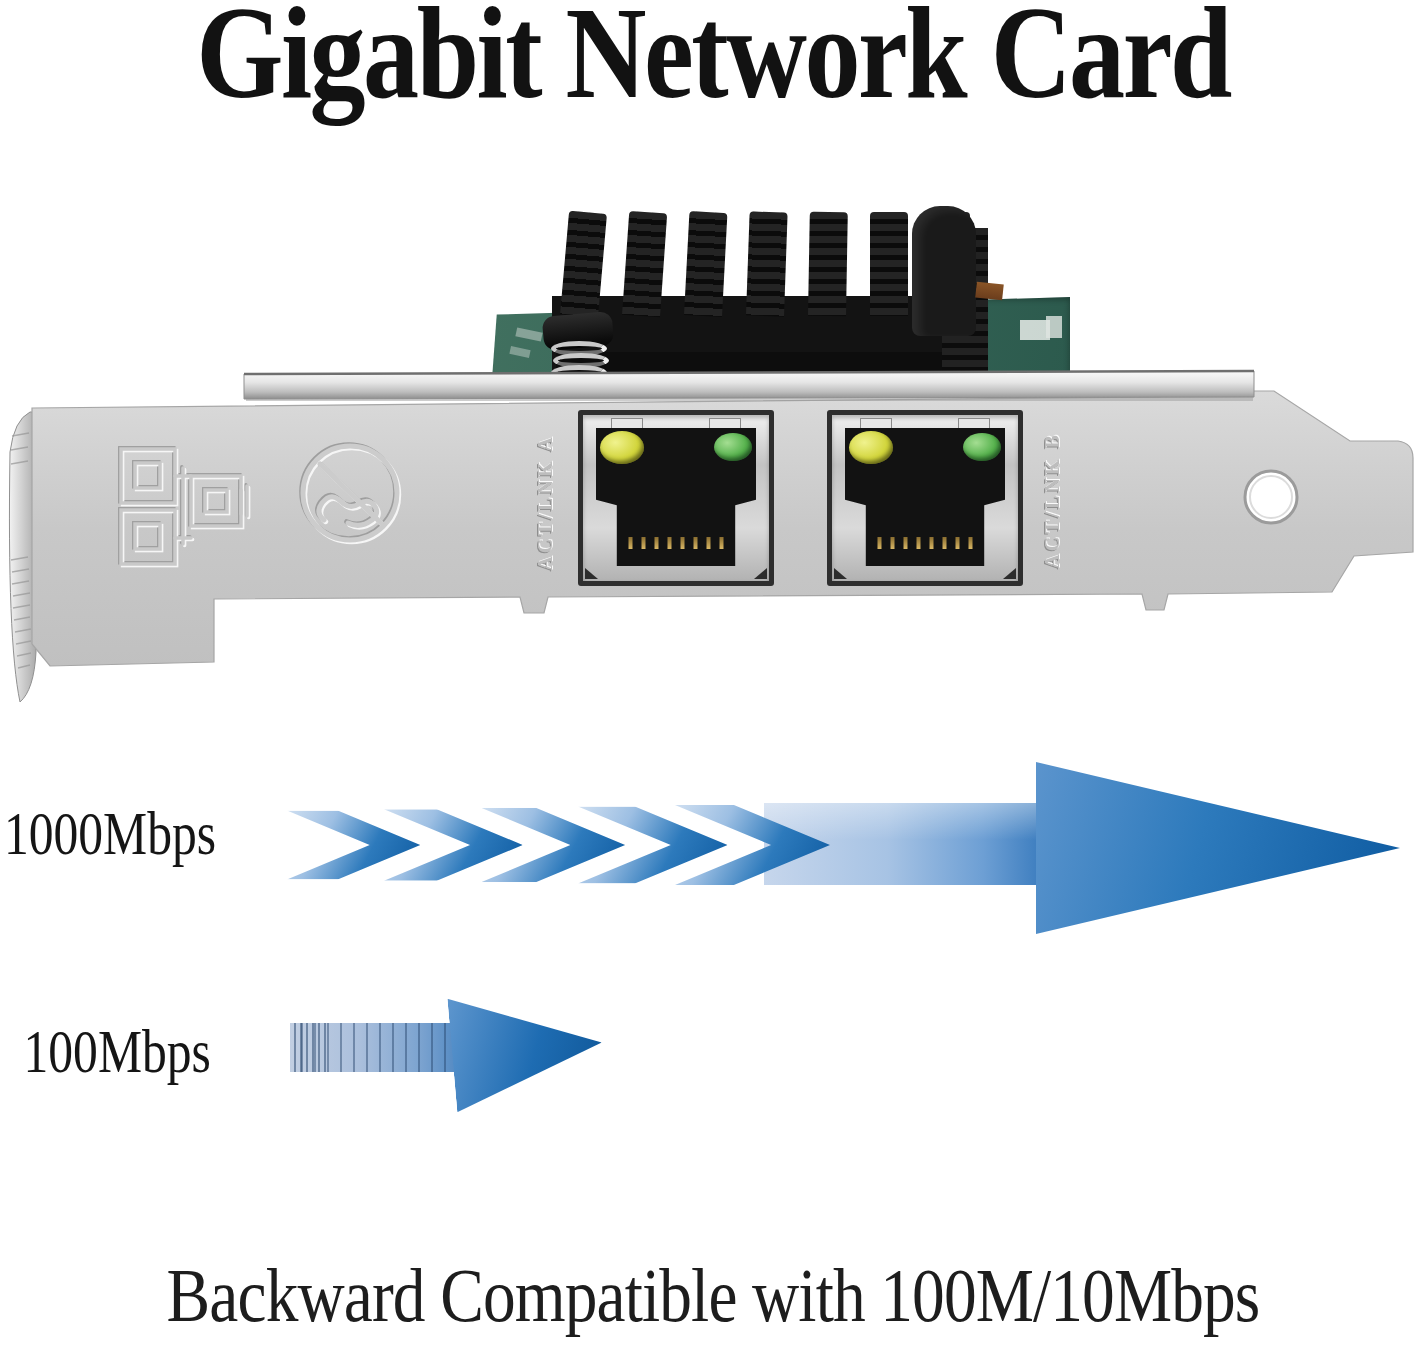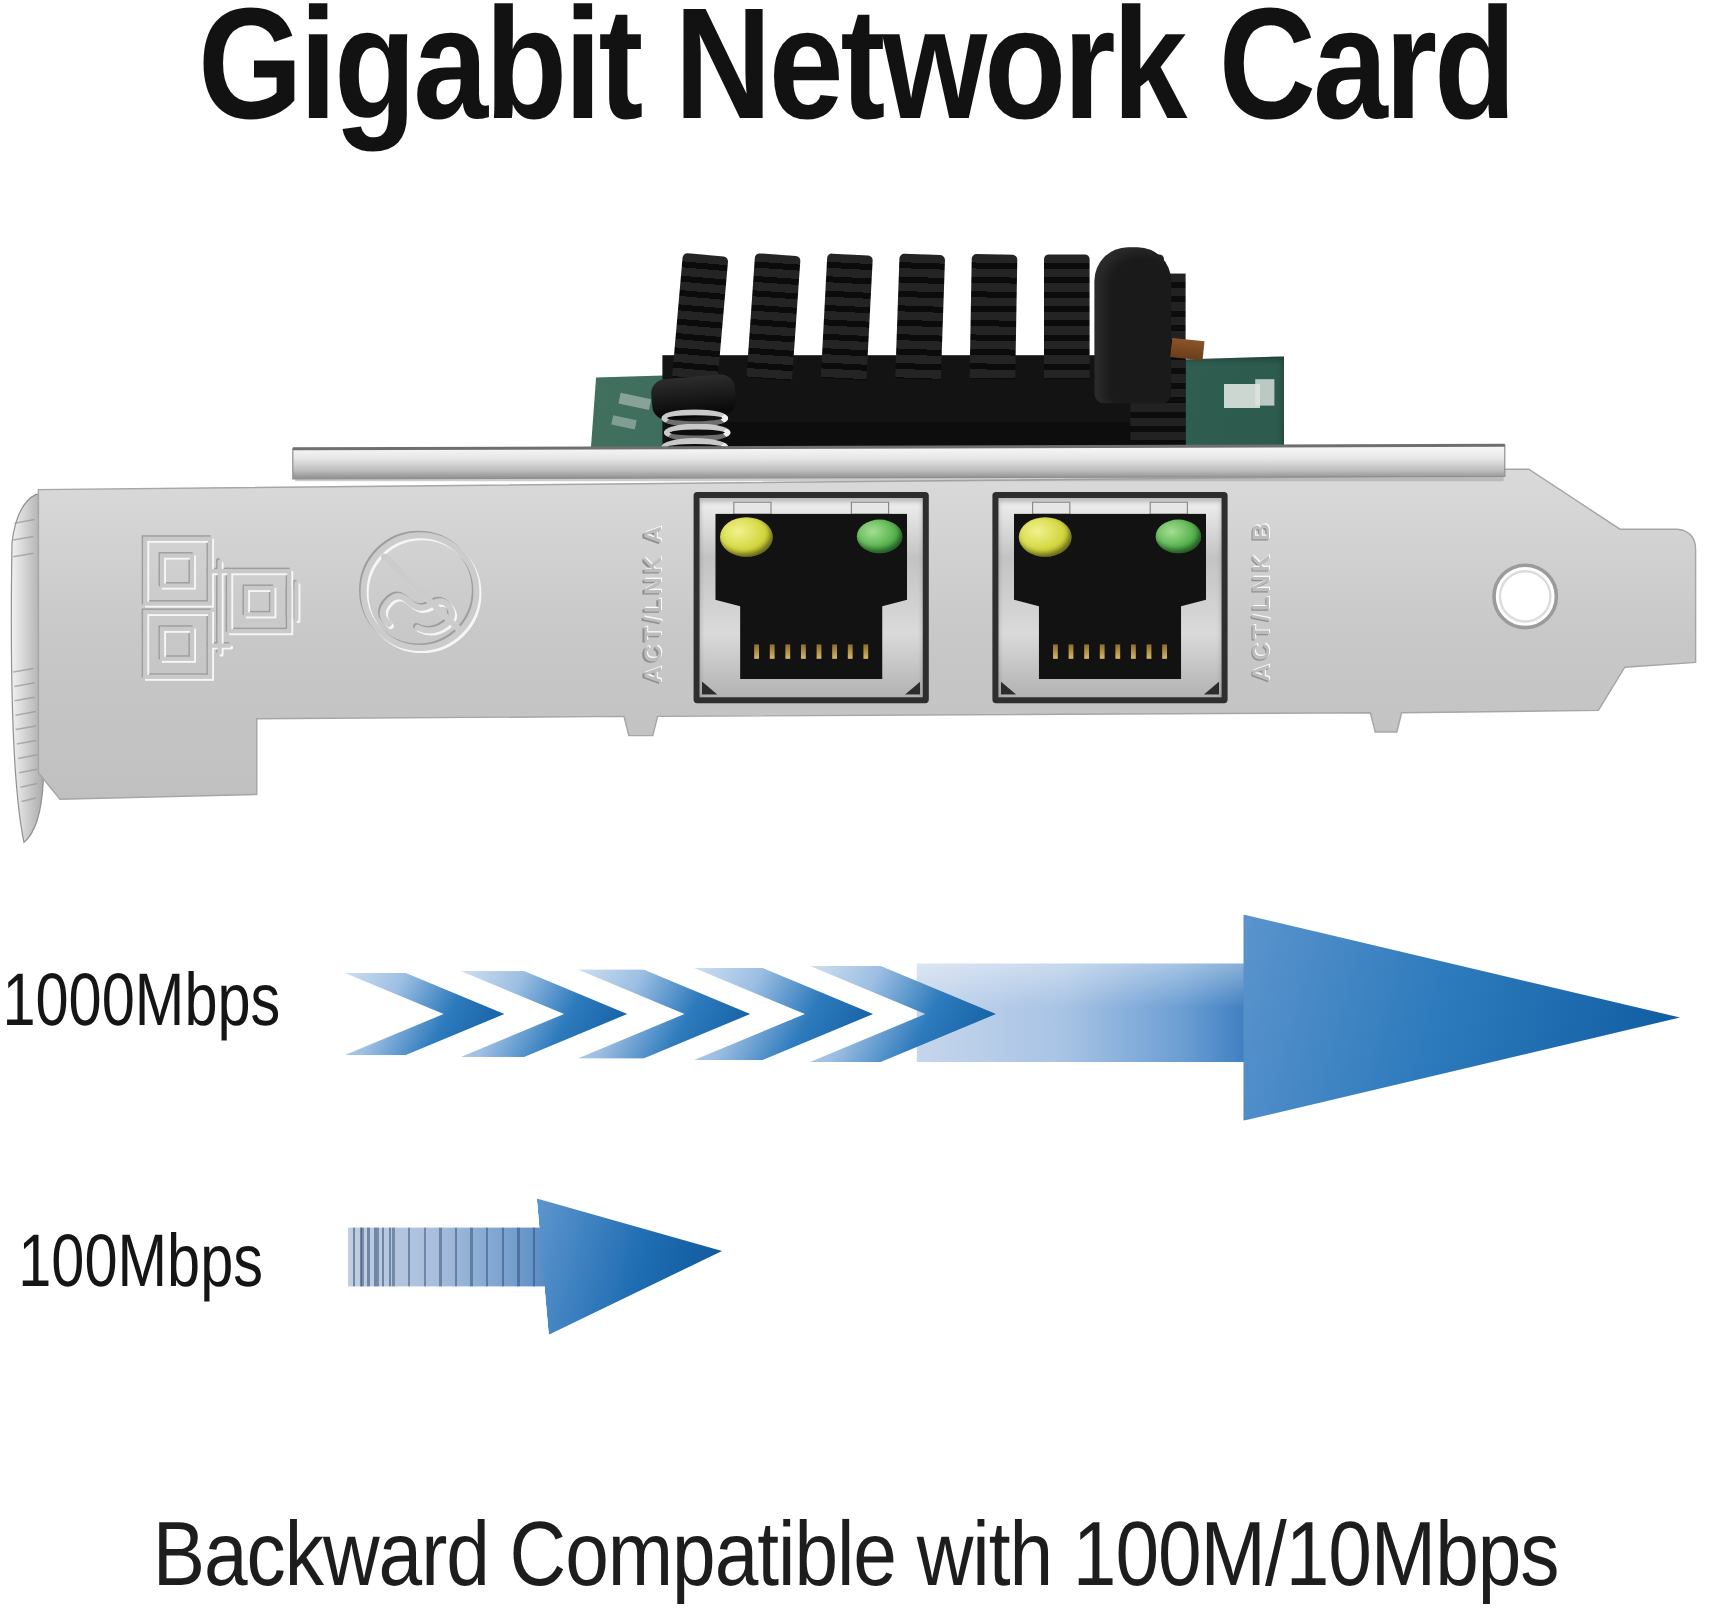--- a/index.html
+++ b/index.html
@@ -1,17 +1,17 @@
 <!DOCTYPE html>
 <html style="--arrow-light: #cfdff1; --arrow-mid: #2d7abc; --arrow-dark: #0d5aa0; --pcb-green: #356557; --led-yellow: #d2d53c; --led-green: #55b14c; --bracket-silver: #c9c9c9; --heatsink-black: #141414; --text-black: #121212;"><head>
 <meta charset="utf-8">
 <style>
   html,body{margin:0;padding:0;background:#ffffff;}
   #stage{position:relative;width:1426px;height:1351px;background:#fff;overflow:hidden;
-         font-family:Liberation Sans, sans-serif;}
+         font-family:Liberation Serif, serif;}
   .abs{position:absolute;}
 
   
   #title{left:0;top:-20px;width:1426px;text-align:center;font-size:132px;font-weight:bold;
          letter-spacing:-3px;color:#121212;transform:scaleX(.85);transform-origin:50% 50%;
          white-space:nowrap;line-height:1.1;}
   #caption{left:0;top:1252px;width:1426px;text-align:center;font-size:76px;font-weight:400;
          letter-spacing:-1px;color:#1d1d1d;transform:scaleX(.86);transform-origin:50% 50%;
          white-space:nowrap;line-height:1.15;}
   .speed-label{font-size:62px;color:#151515;transform:scaleX(.80);transform-origin:0 50%;

